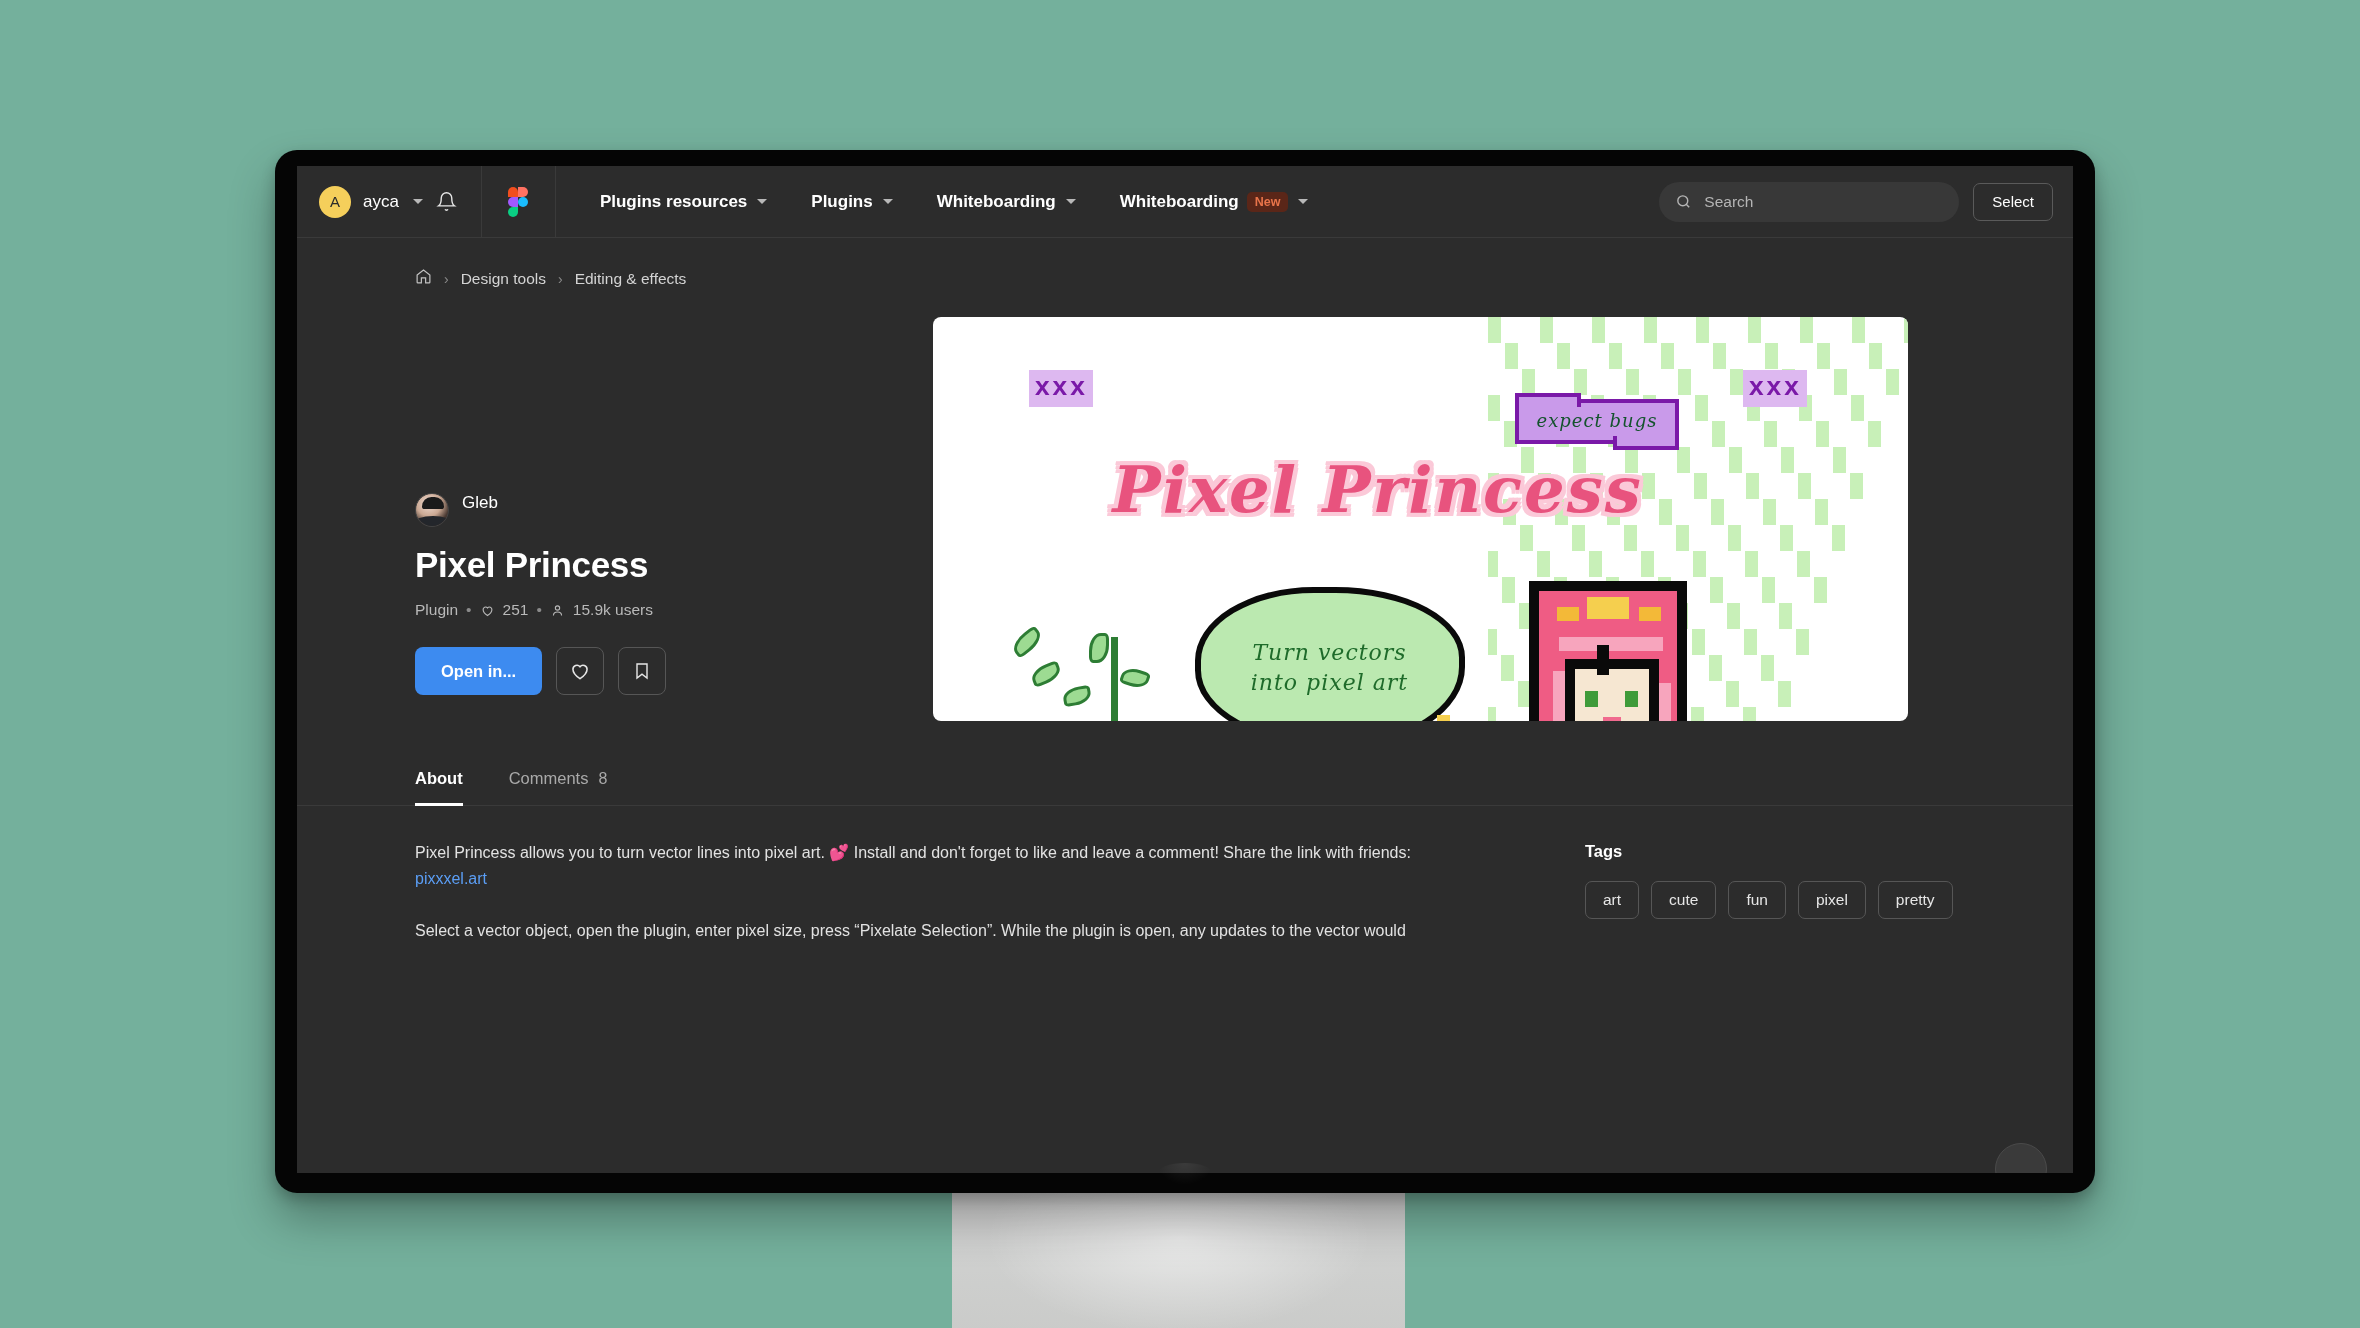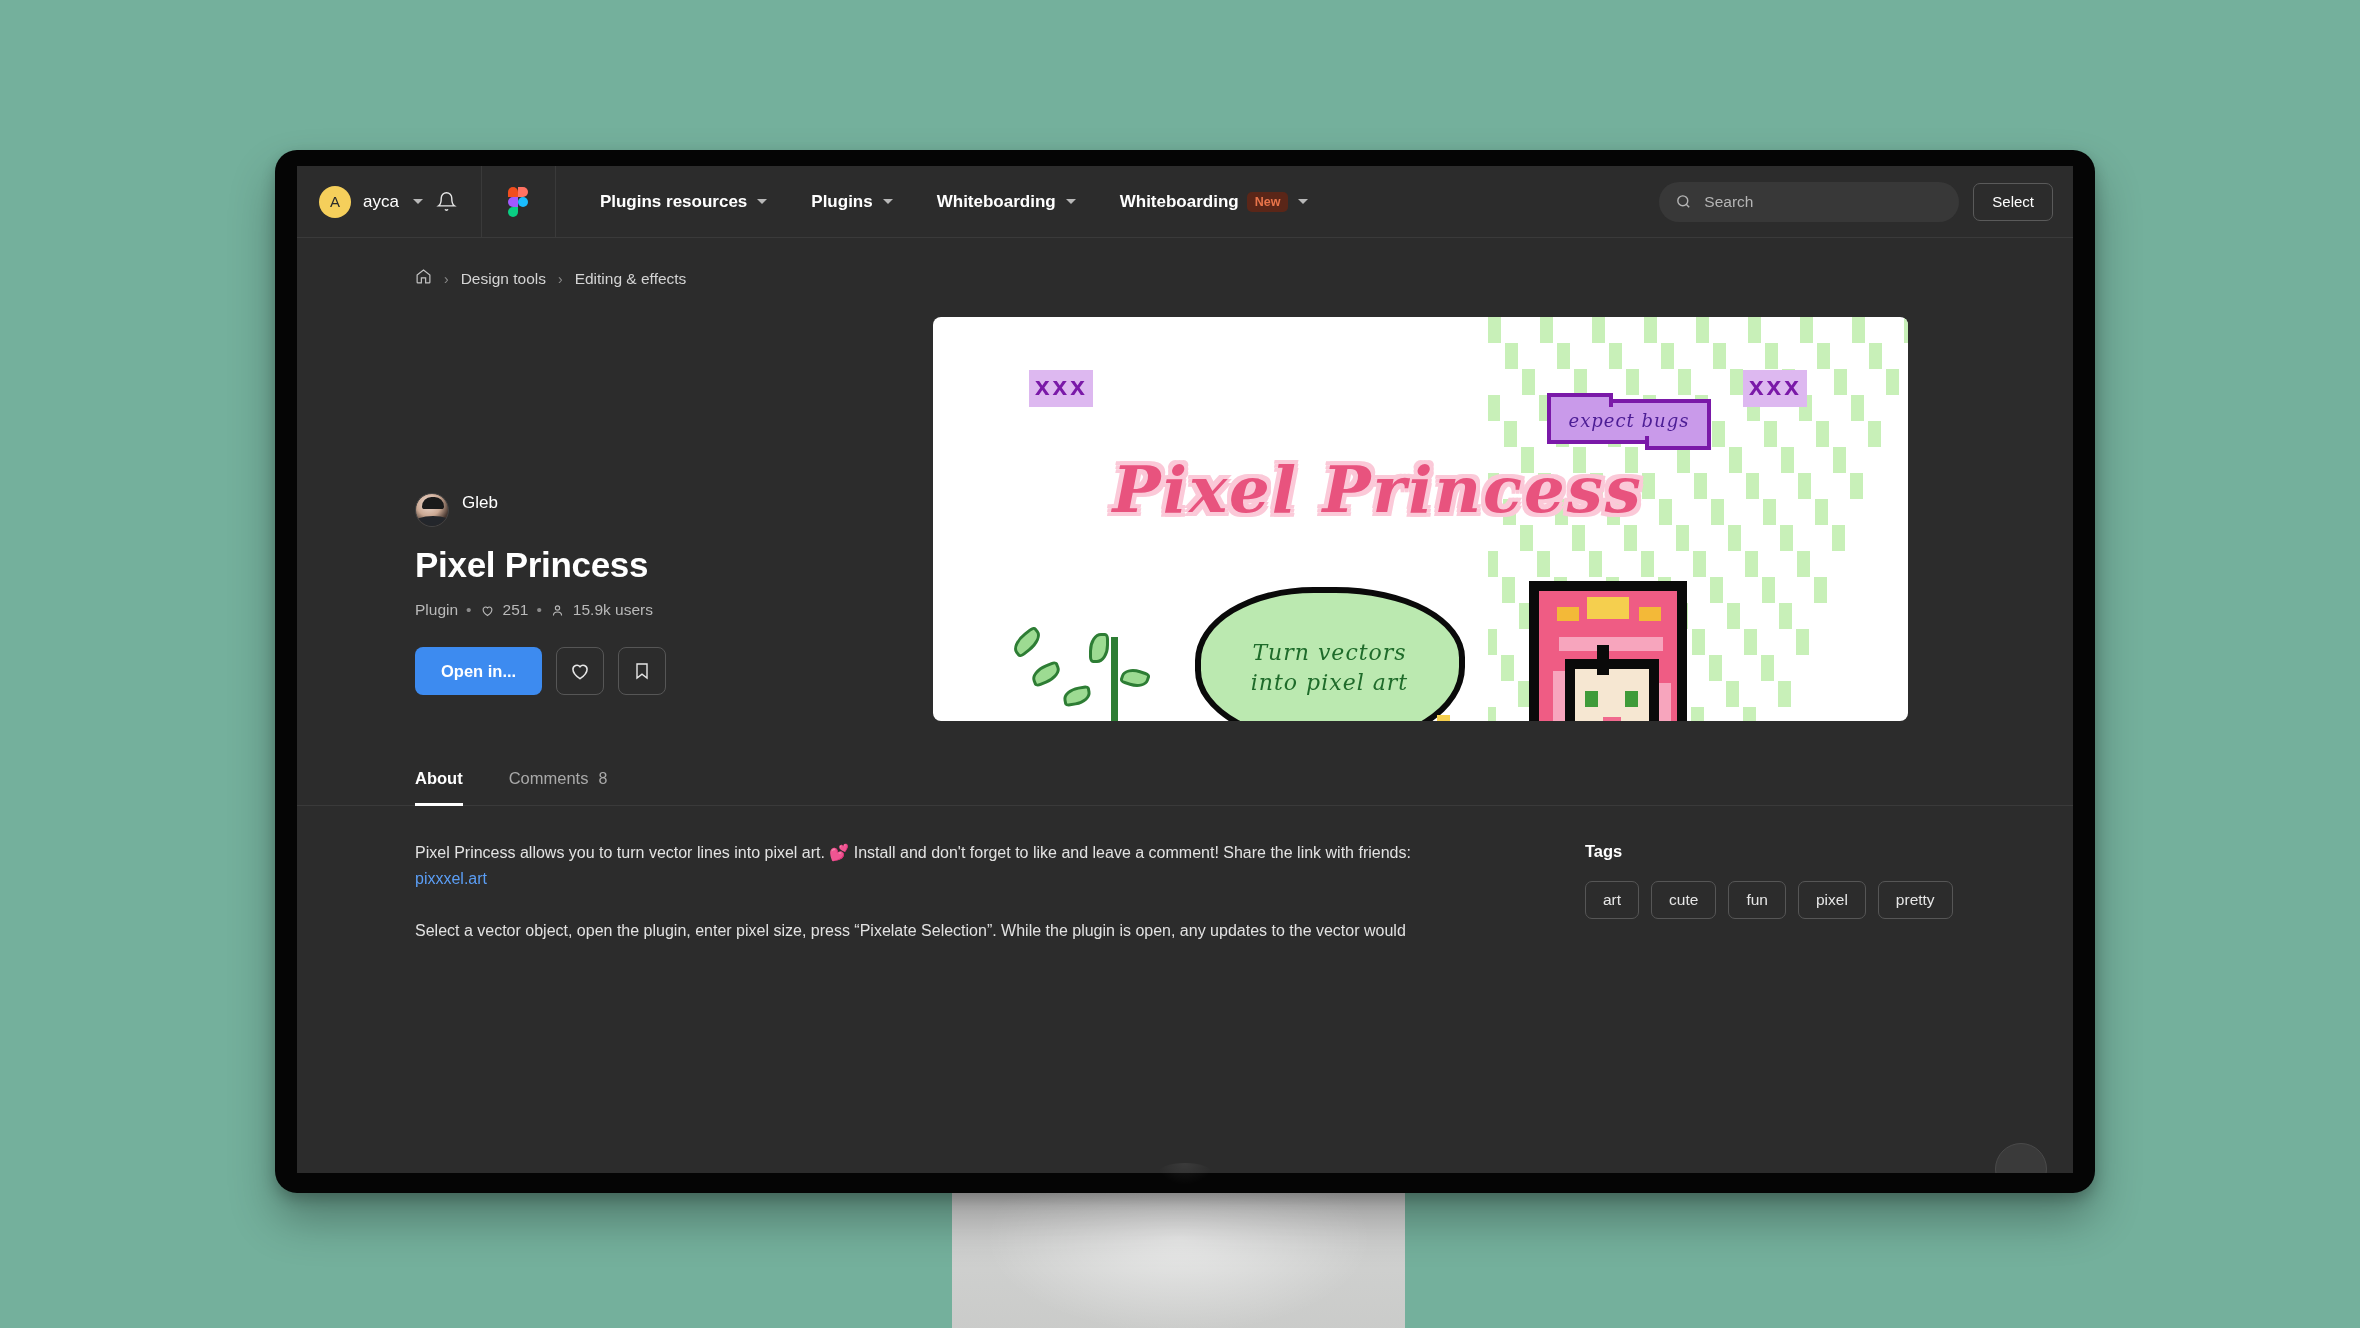--- a/index.html
+++ b/index.html
@@ -181,23 +181,23 @@
     font-family:"Liberation Mono", monospace; font-weight:700;
     letter-spacing: 2px; line-height:1;
     padding: 5px 6px 6px 6px;
     image-rendering: pixelated;
   }
   .xxx-tl { left: 96px; top: 53px; font-size: 26px; }
   .xxx-tr { left: 810px; top: 53px; font-size: 26px; }
   .xxx-bl { left: 96px; top: 490px; font-size: 26px; }
 
   .expect-bugs {
-    position:absolute; left: 614px; top: 82px;
+    position:absolute; left: 582px; top: 82px;
     background:#c99aea; border: 4px solid #7a19a8;
-    color:#4c1d95; font-family:"DejaVu Serif", serif; font-style: italic;
+    color:#14532d; font-family:"DejaVu Serif", serif; font-style: italic;
     font-size: 18px; padding: 7px 18px 9px 18px; letter-spacing: 1px;
   }
   .expect-bugs::before{
     content:""; position:absolute; left:-4px; top:-10px; width:58px; height:10px;
     background:#c99aea; border:4px solid #7a19a8; border-bottom:none;
   }
   .expect-bugs::after{
     content:""; position:absolute; right:-4px; bottom:-10px; width:58px; height:10px;
     background:#c99aea; border:4px solid #7a19a8; border-top:none;
   }

